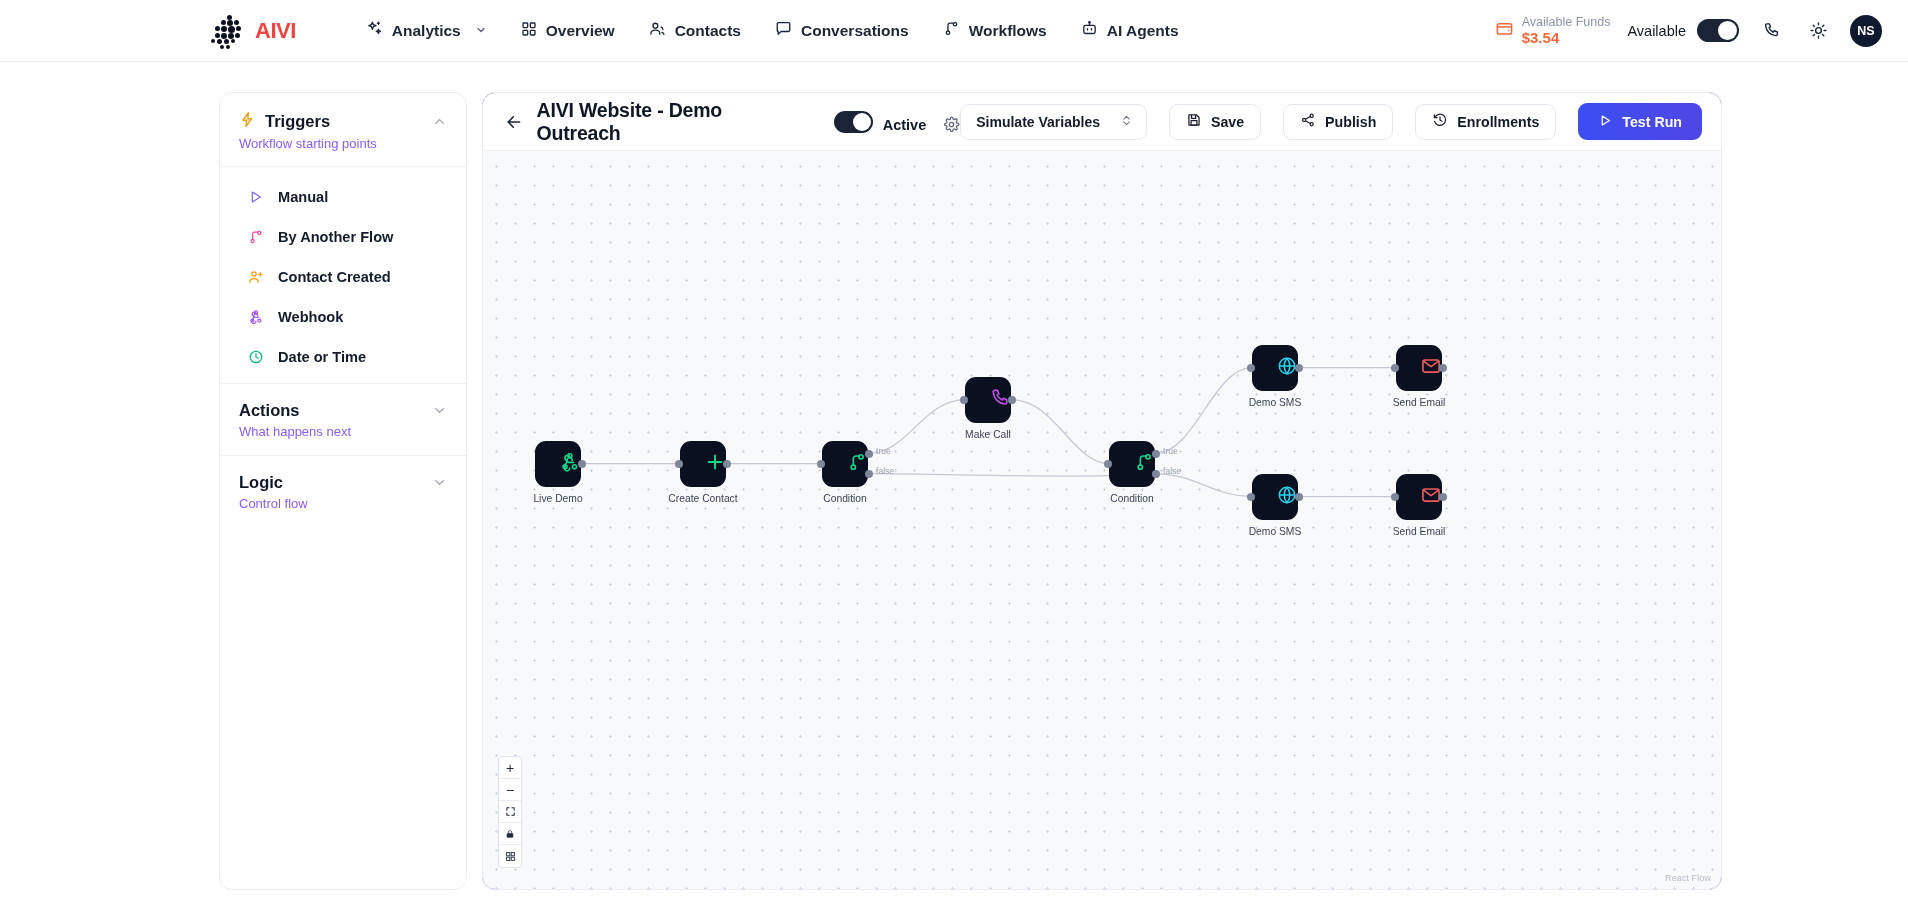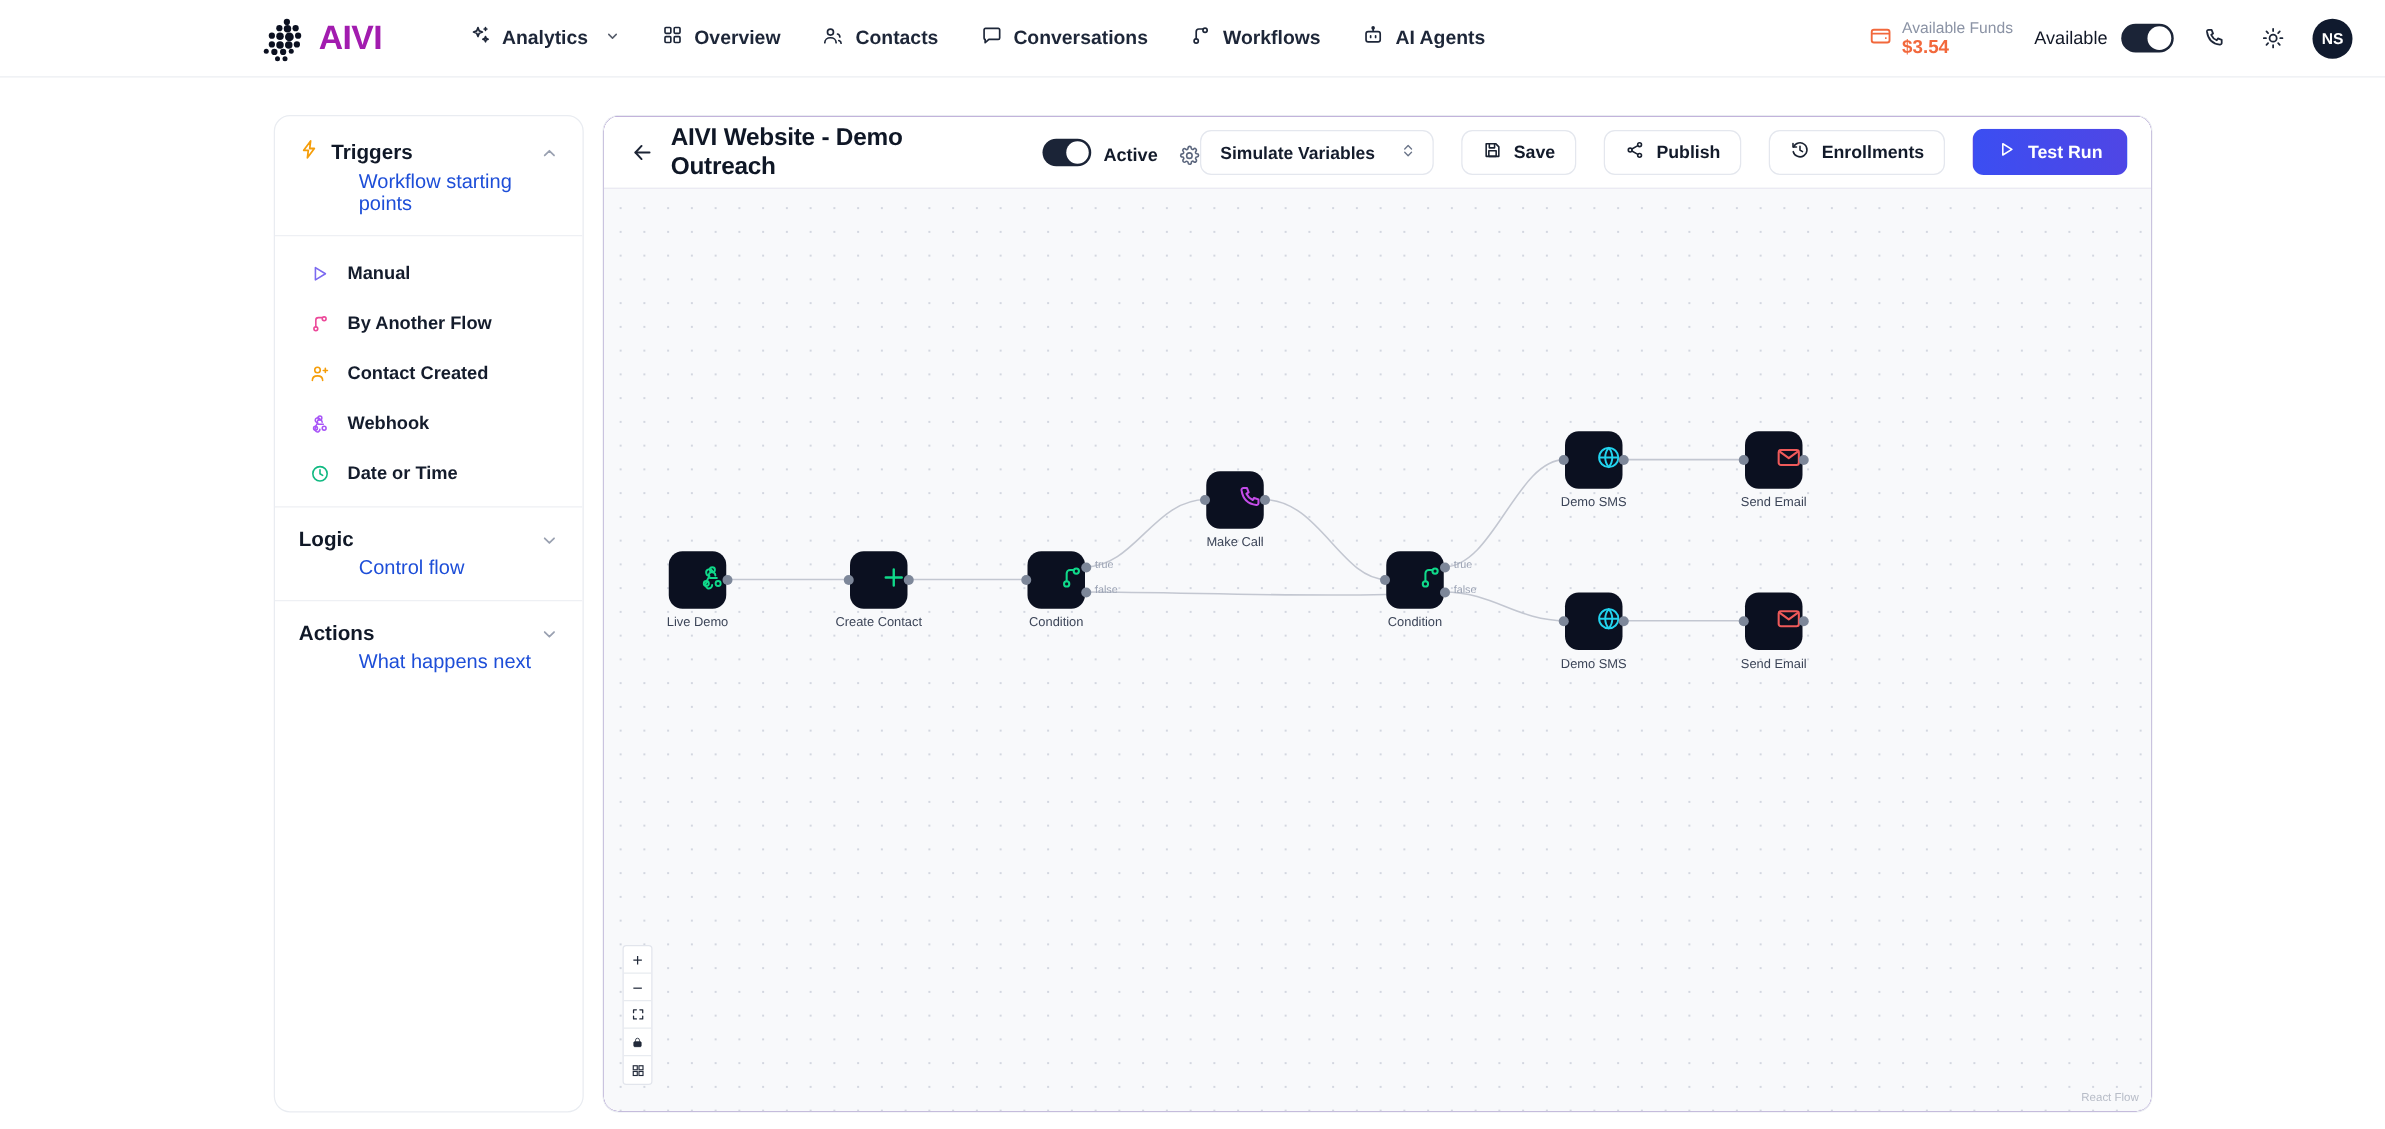--- a/index.html
+++ b/index.html
@@ -18,22 +18,22 @@
     background: #ffffff;
     border-bottom: 1px solid #eceef2;
     display: flex; align-items: center;
   }
   .brand { display: flex; align-items: center; margin-left: 208px; }
   .brand-dots { width: 44px; height: 34px; position: relative; }
   .brand-dots i {
     position: absolute; background: #0b1020; border-radius: 50%;
   }
   .brand-name {
-    font-size: 27px; font-weight: 700; letter-spacing: -0.5px;
-    color: #a21caf; margin-left: 3px;
+    font-size: 22px; font-weight: 700; letter-spacing: -0.5px;
+    color: #ef4444; margin-left: 3px;
   }
   .navlinks { display: flex; align-items: center; margin-left: 53px; gap: 0; }
   .navitem {
     display: flex; align-items: center; gap: 9px;
     padding: 8px 17px; font-size: 15.5px; font-weight: 600;
     color: #1d2638; cursor: pointer; white-space: nowrap;
   }
   .navitem svg { flex: none; }
   .chev-sm { margin-left: 5px; opacity: .75; }
 
@@ -73,21 +73,21 @@
     width: 248px; height: 798px;
     background: #fff; border: 1px solid #e9ecf1; border-radius: 13px;
     overflow: hidden;
   }
   .panel-head { padding: 18px 19px 15px 19px; }
   .panel-head.bordered { border-bottom: 1px solid #eef0f4; }
   .panel-title-row { display: flex; align-items: center; gap: 9px; }
   .panel-title {
     font-size: 16.5px; font-weight: 700; color: #101827; flex: 1;
   }
-  .panel-sub { font-size: 16px; color: #1d4ed8; margin-top: 4px; margin-left: 48px; }
+  .panel-sub { font-size: 13px; color: #8b5cf6; margin-top: 4px; }
   .panel-chev { color: #9aa1b1; cursor: pointer; display: flex; }
 
   .sidelist { padding: 10px 0 6px 0; }
   .sideitem {
     display: flex; align-items: center; gap: 13px;
     padding: 8px 19px 8px 26px; cursor: pointer; height: 40px;
   }
   .sideitem-label { font-size: 14.6px; font-weight: 700; color: #141c2c; }
   .sideicon { width: 19px; height: 19px; display: flex; align-items: center; justify-content: center; flex: none; }
 
@@ -415,40 +415,40 @@
           <circle cx="12" cy="12" r="8.6"></circle>
             <path d="M12 7.3V12l3.2 2"></path>
         </svg>
       </span>
       <span class="sideitem-label">Date or Time</span>
     </div>
   </div>
 
   <div class="sect">
     <div class="panel-title-row">
+      <span class="panel-title">Actions</span>
+      <span class="panel-chev">
+        <svg width="15" height="15" viewBox="0 0 24 24" fill="none" stroke="#9aa1b1" stroke-width="2.2" stroke-linecap="round" stroke-linejoin="round">
+            <polyline points="6 9 12 15 18 9"></polyline>
+          </svg>
+      </span>
+    </div>
+    <div class="panel-sub">What happens next</div>
+  </div>
+
+  <div class="sect">
+    <div class="panel-title-row">
       <span class="panel-title">Logic</span>
       <span class="panel-chev">
         <svg width="15" height="15" viewBox="0 0 24 24" fill="none" stroke="#9aa1b1" stroke-width="2.2" stroke-linecap="round" stroke-linejoin="round">
             <polyline points="6 9 12 15 18 9"></polyline>
           </svg>
       </span>
     </div>
     <div class="panel-sub">Control flow</div>
-  </div>
-
-  <div class="sect">
-    <div class="panel-title-row">
-      <span class="panel-title">Actions</span>
-      <span class="panel-chev">
-        <svg width="15" height="15" viewBox="0 0 24 24" fill="none" stroke="#9aa1b1" stroke-width="2.2" stroke-linecap="round" stroke-linejoin="round">
-            <polyline points="6 9 12 15 18 9"></polyline>
-          </svg>
-      </span>
-    </div>
-    <div class="panel-sub">What happens next</div>
   </div>
 </div>
 
 <div class="main">
 
   <div class="toolbar">
     <div class="back-btn">
       <svg width="18" height="18" viewBox="0 0 24 24" fill="none" stroke="#1c2435" stroke-width="2.1" stroke-linecap="round" stroke-linejoin="round">
         <line x1="19.5" y1="12" x2="4.5" y2="12"></line>
           <polyline points="11 5 4.5 12 11 19"></polyline>

